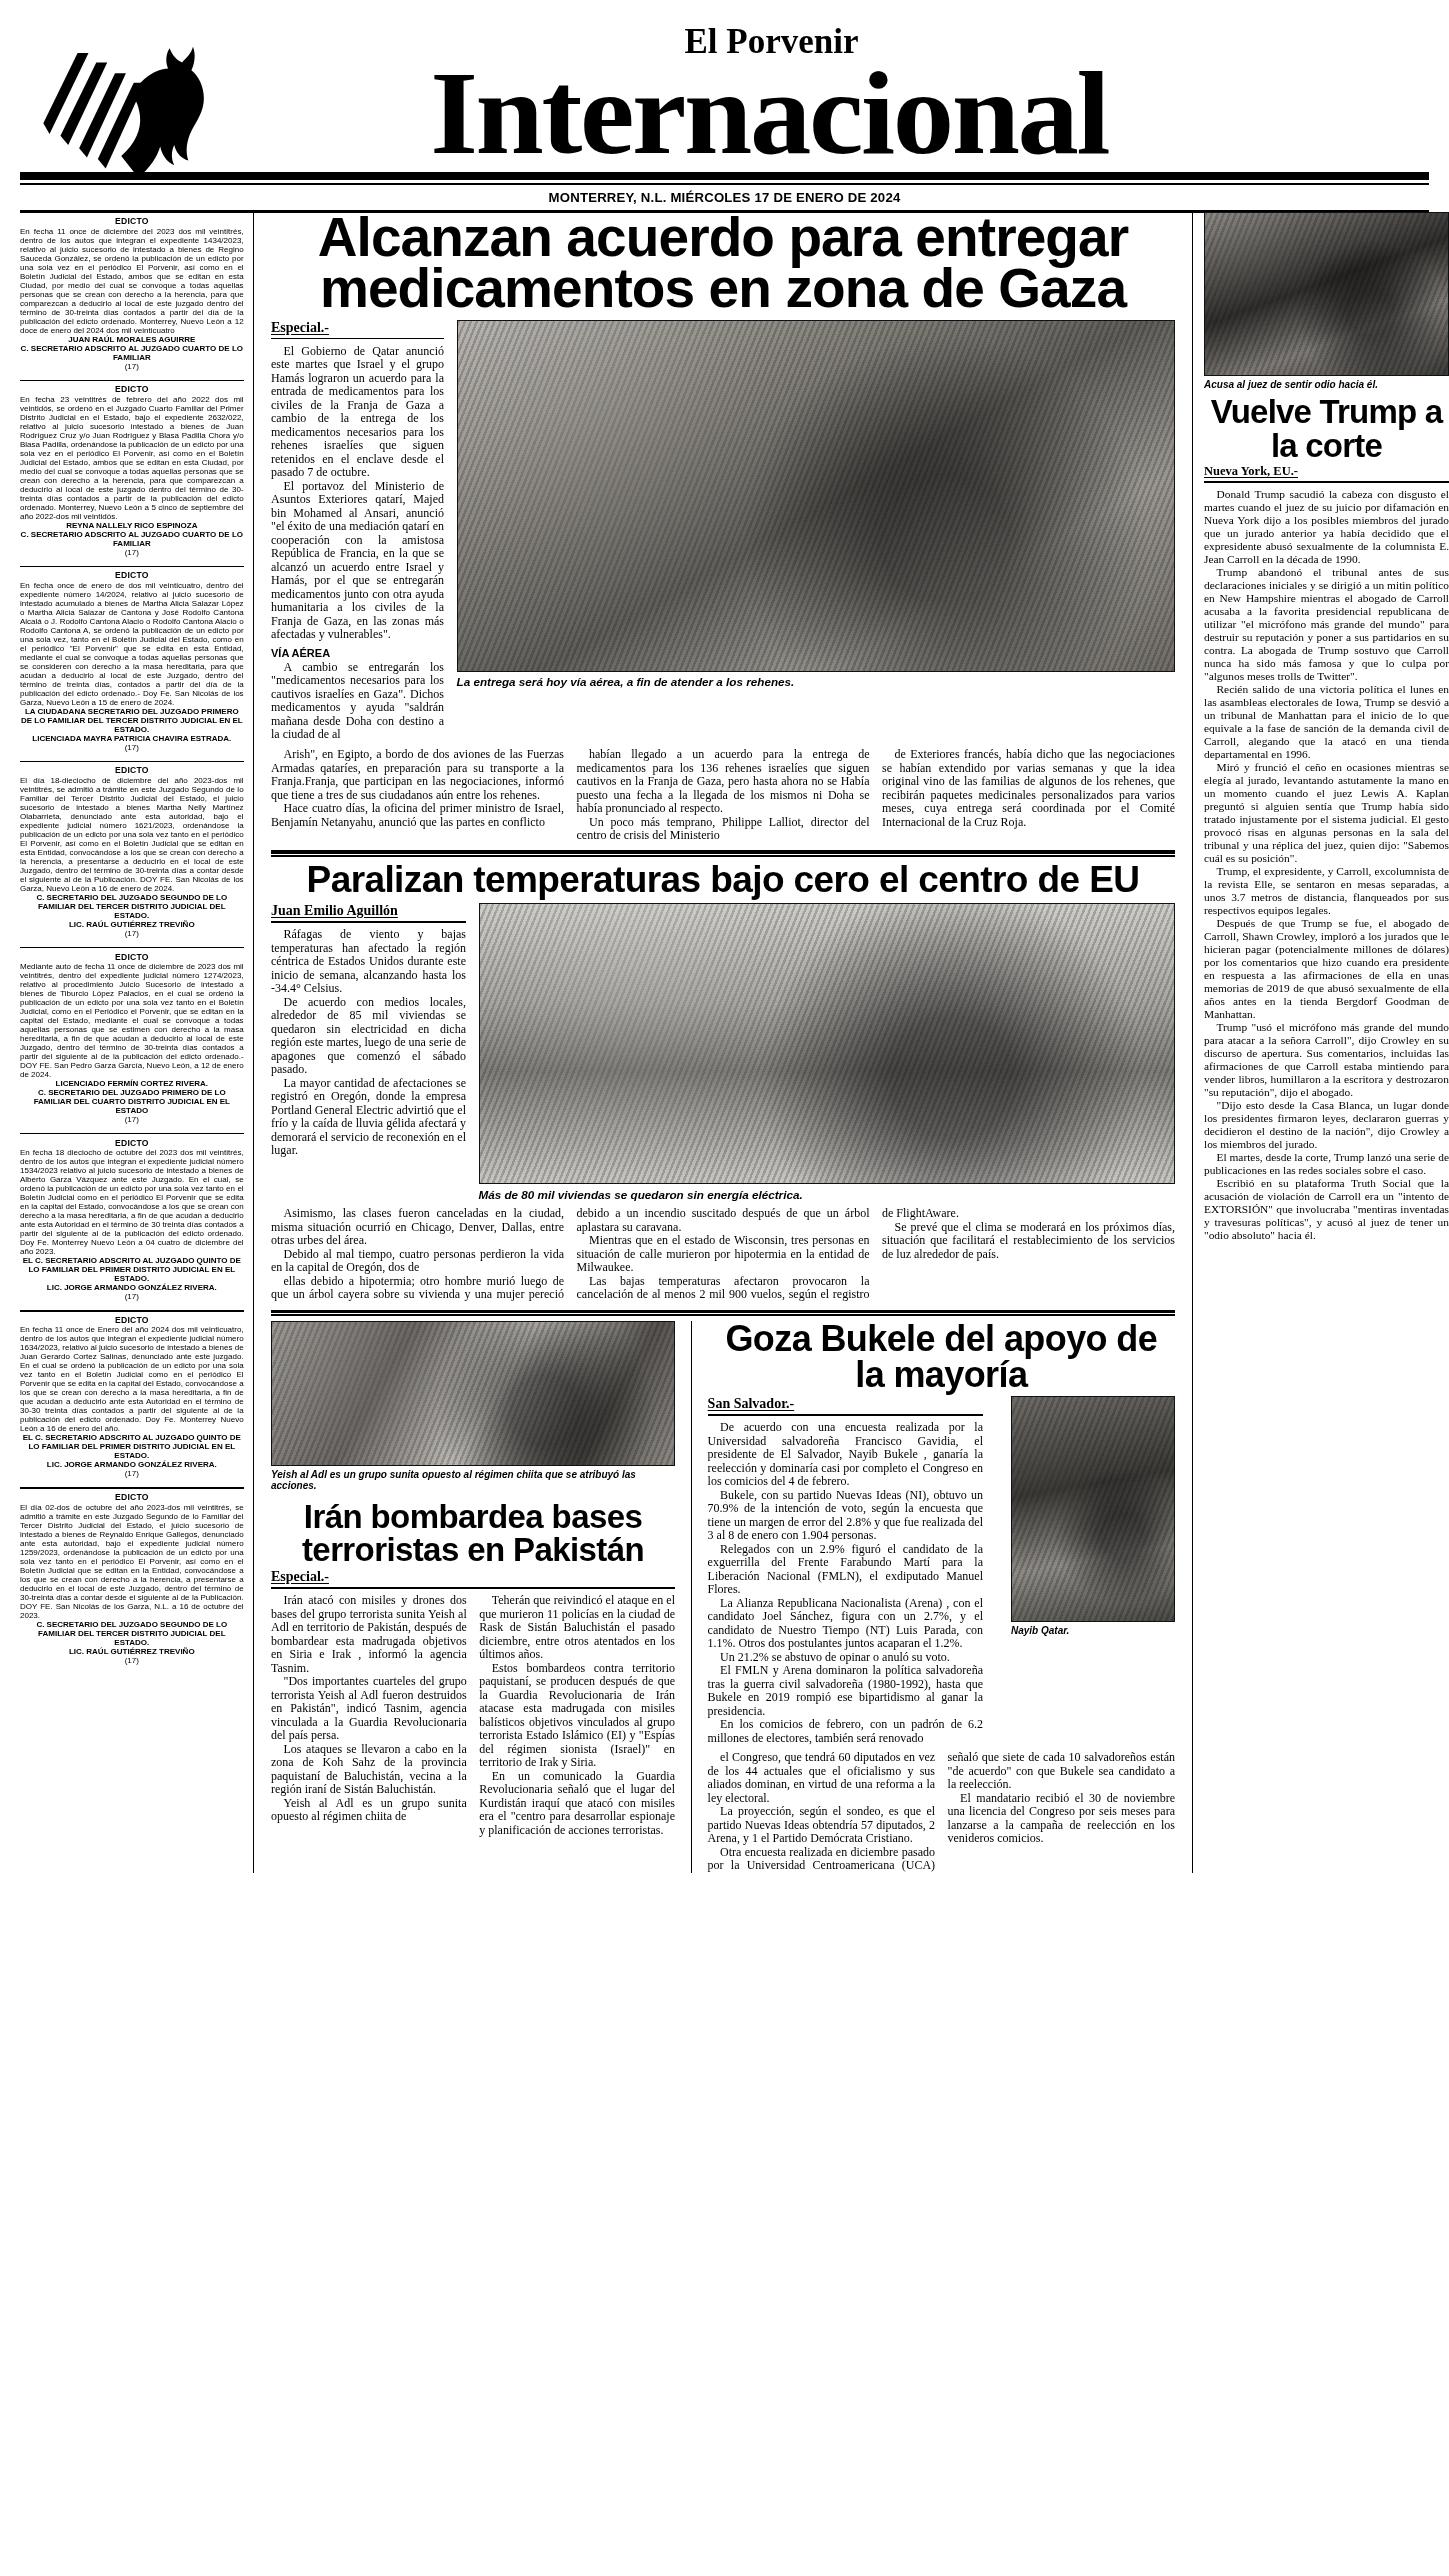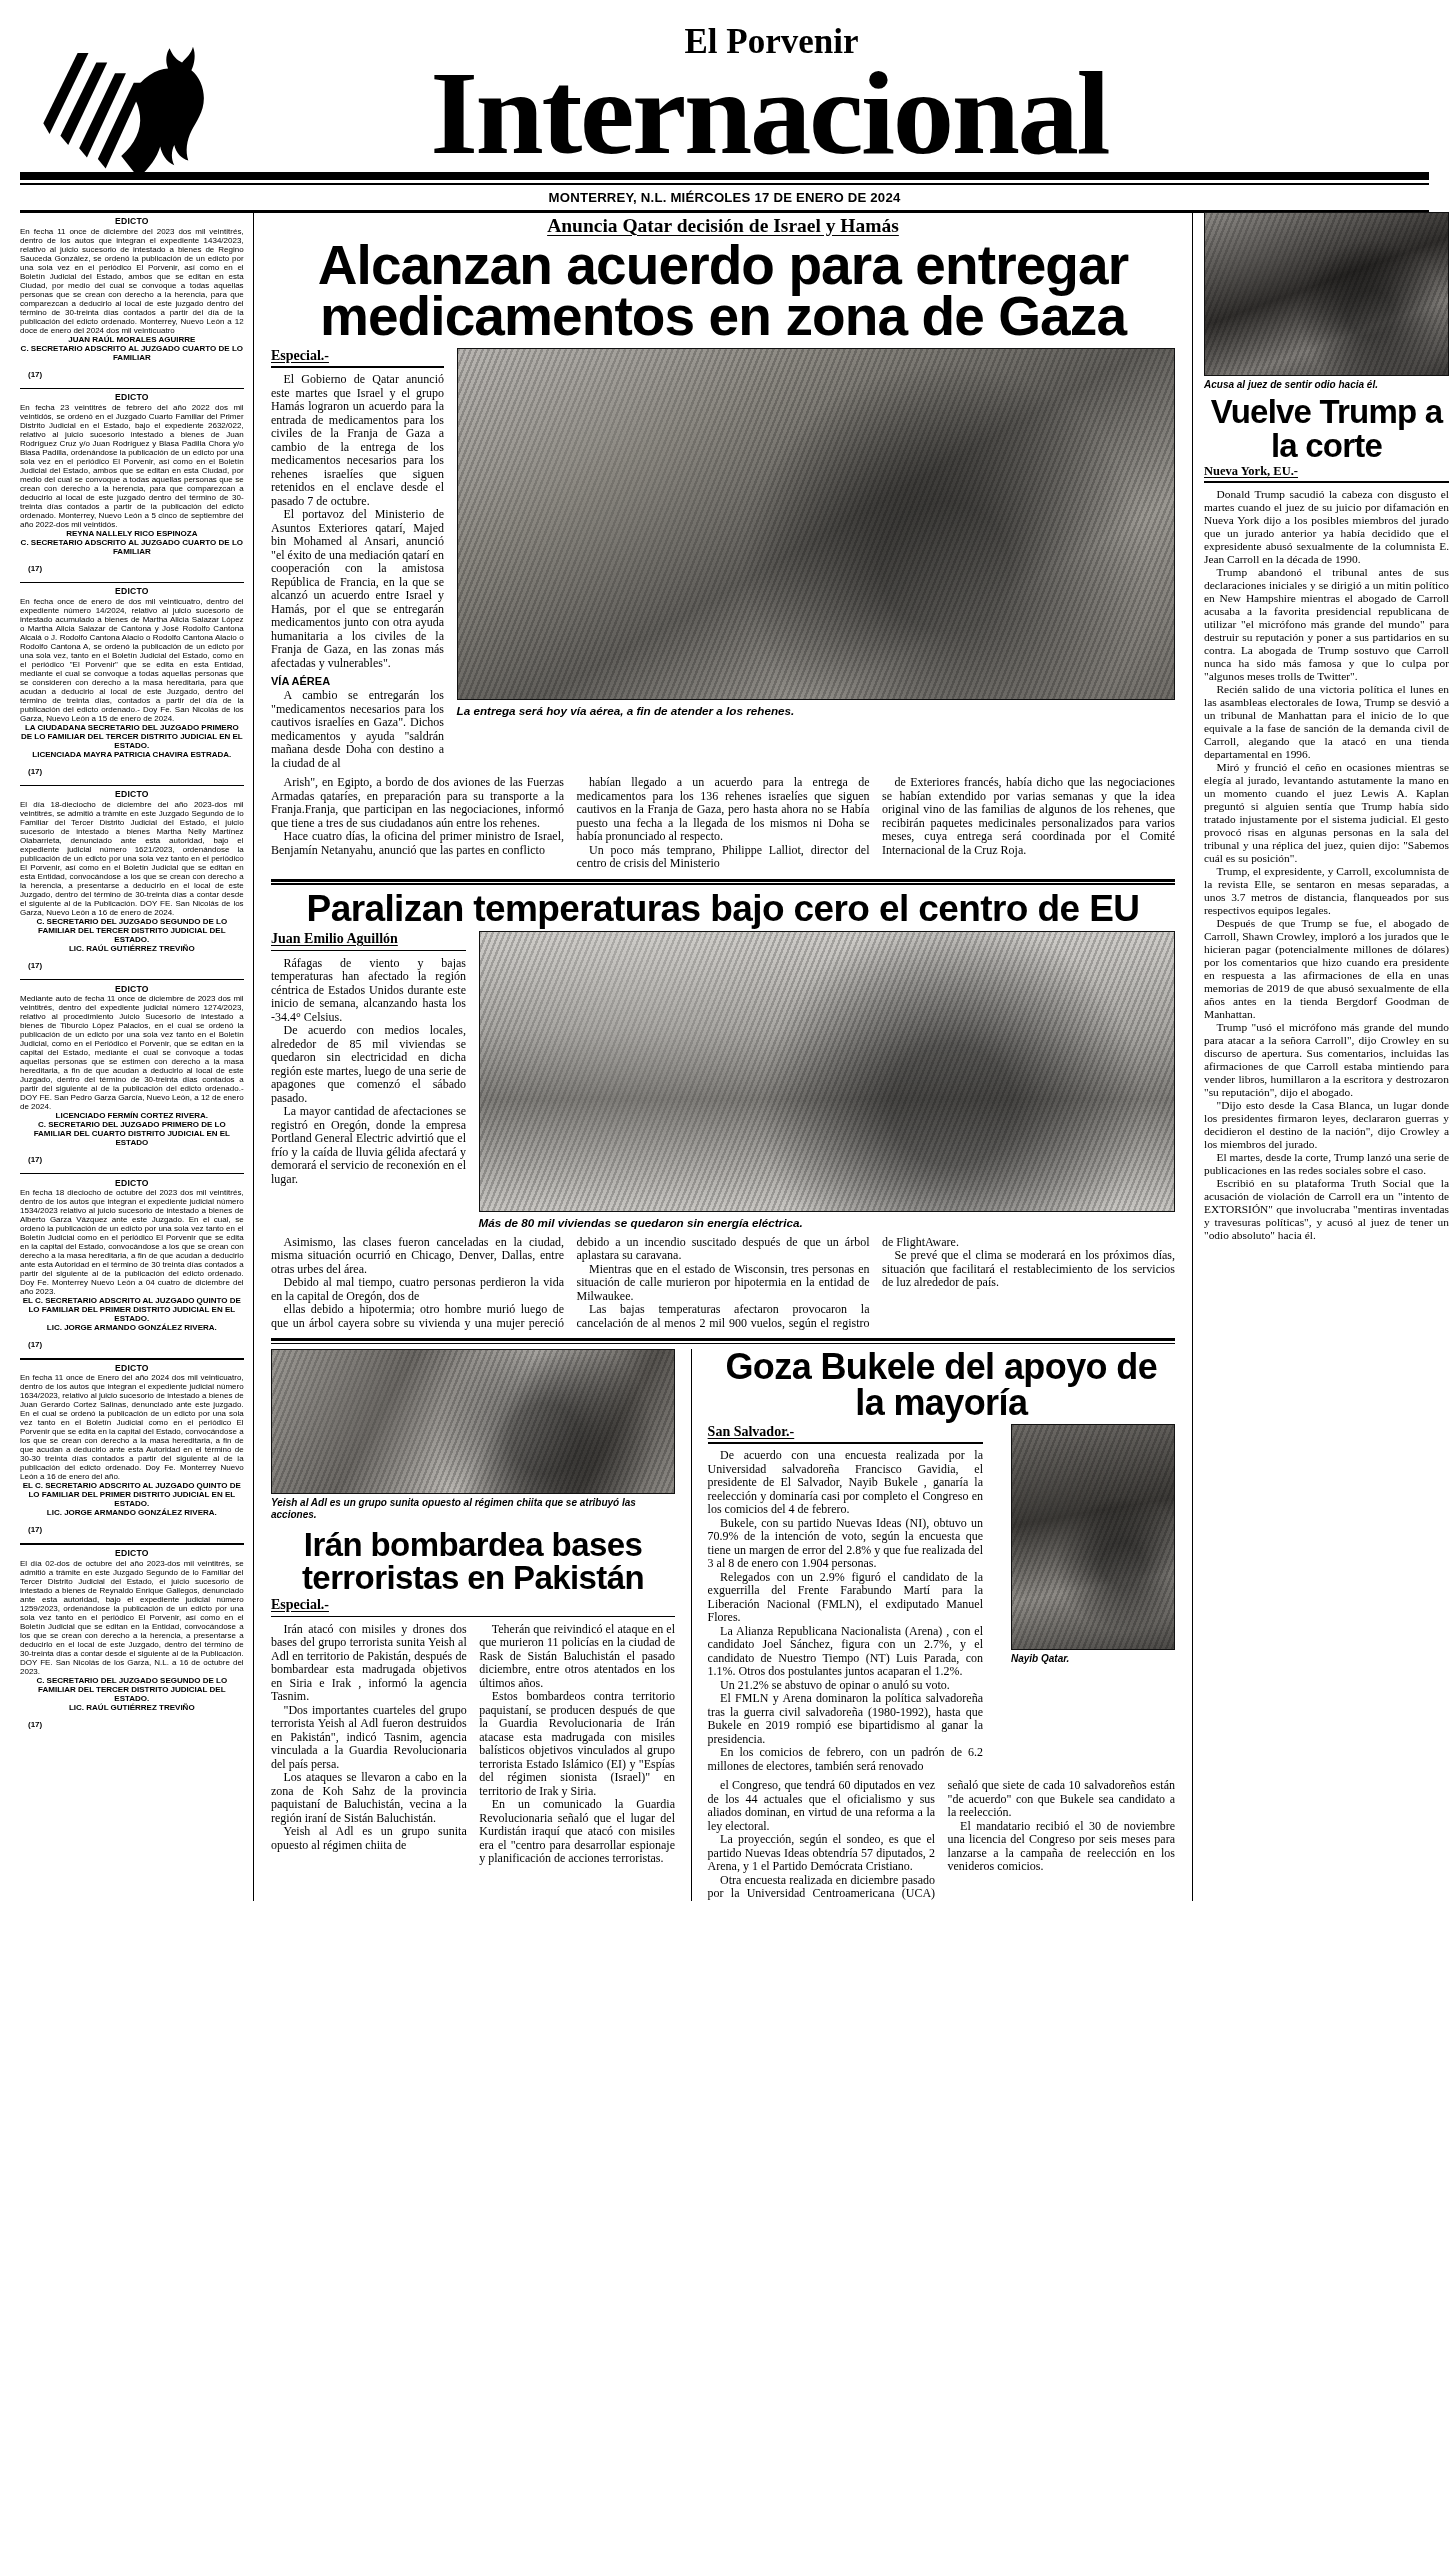--- a/index.html
+++ b/index.html
@@ -55,21 +55,21 @@
     margin:0 0 0.8px 0; letter-spacing:0.2px;
   }
   .edicto p {
     font-size:8px; line-height:9px; margin:0;
     text-align:justify; hyphens:auto;
   }
   .edicto .sig {
     font-size:8px; line-height:9px; font-weight:bold;
     text-align:center; margin:0;
   }
-  .edicto .num { font-size:8px; font-weight:bold; margin:8px;}
+  .edicto .num { font-size:8px; text-align:center; font-weight:normal; margin:0;}
 
   
   .main-col {}
   .kicker {
     text-align:center; font-family:"Liberation Serif", serif;
     font-weight:bold; font-size:19.5px; text-decoration:underline;
     text-underline-offset:3.1px; margin:3.1px 0 3.1px 0;
   }
   .head-xxl {
     font-family:"Liberation Sans", sans-serif; font-weight:bold;
@@ -233,21 +233,20 @@
             <p class="sig">C. SECRETARIO DEL JUZGADO SEGUNDO DE LO FAMILIAR DEL TERCER DISTRITO JUDICIAL DEL ESTADO.</p>
             <p class="sig">LIC. RAÚL GUTIÉRREZ TREVIÑO</p>
             <p class="num">(17)</p>
           </div>
         </div>
     </div>
 
     <div class="main-col">
 
       <div>
-        <div class="kicker">Anuncia Qatar decisión de Israel y Hamás</div>
         <h1 class="head-xxl">Alcanzan acuerdo para entregar medicamentos en zona de Gaza</h1>
 
         <div class="lead-grid">
           <div>
             <div class="byline">Especial.-</div>
             <div class="byline-rule"></div>
             <div class="bodytext" id="lead-col1">
                 <p>El Gobierno de Qatar anunció este martes que Israel y el grupo Hamás lograron un acuerdo para la entrada de medicamentos para los civiles de la Franja de Gaza a cambio de la entrega de los medicamentos necesarios para los rehenes israelíes que siguen retenidos en el enclave desde el pasado 7 de octubre.</p>
                 <p>El portavoz del Ministerio de Asuntos Exteriores qatarí, Majed bin Mohamed al Ansari, anunció "el éxito de una mediación qatarí en cooperación con la amistosa República de Francia, en la que se alcanzó un acuerdo entre Israel y Hamás, por el que se entregarán medicamentos junto con otra ayuda humanitaria a los civiles de la Franja de Gaza, en las zonas más afectadas y vulnerables".</p>
               </div>

